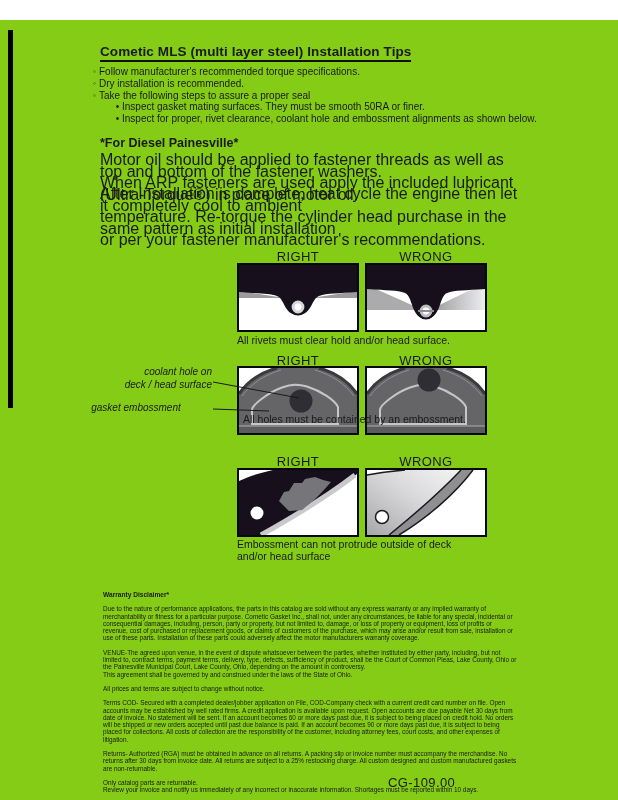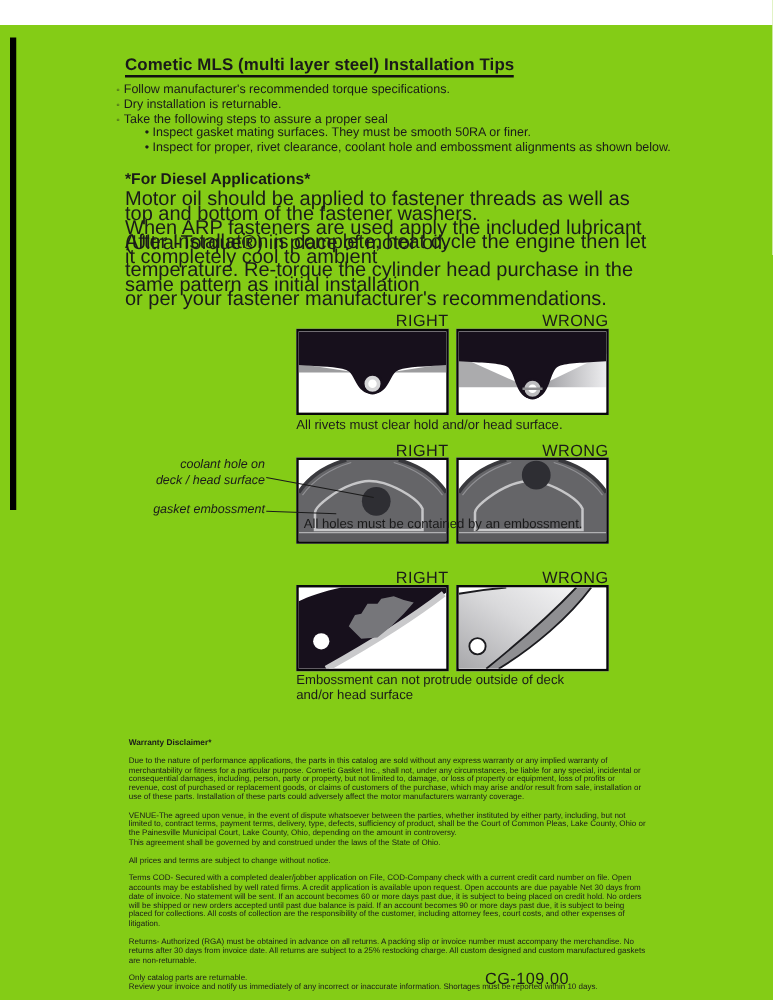--- a/index.html
+++ b/index.html
@@ -17,21 +17,21 @@
   .tip.lvl1 .b { font-size:8px; }
   .tip.sub { padding-left:23px; }
   .tip.sub .b { font-size:10px; }
 
   .diesel-h { position:absolute; left:100px; top:116px; font-size:12.5px; font-weight:700; }
   .para { position:absolute; left:100px; width:424px; font-size:16px; line-height:11.6px; white-space:pre-line; }
   .para.p1 { top:134px; }
   .para.p2 { top:168px; }
   .para.note { top:207px; }
 
-  .dg-h { position:absolute; width:122px; text-align:right; font-size:13px; letter-spacing:0.4px; }
+  .dg-h { position:absolute; width:122px; text-align:center; font-size:13px; letter-spacing:0.4px; }
   .dbox { position:absolute; width:118px; height:65px; border:2px solid #08080a; background:#fff; }
   .dbox svg { display:block; width:118px; height:65px; }
   .cap { position:absolute; font-size:10.5px; line-height:11.8px; white-space:pre-line; }
   .lbl { position:absolute; width:152px; left:60px; text-align:right; font-size:10px;
          line-height:13px; white-space:pre-line;font-style:italic; }
   .leaders { position:absolute; left:100px; top:335px; pointer-events:none; z-index:5; }
 
   .warranty { position:absolute; left:103px; top:571px; width:414px; font-size:6.4px; line-height:7.3px; }
   .warranty h4 { margin:0 0 7px 0; font-size:6.6px; font-weight:700; }
   .warranty p { margin:0 0 7px 0; white-space:pre-line; }
@@ -47,37 +47,37 @@
 
   <div class="title">Cometic MLS (multi layer steel) Installation Tips</div>
 
   <div class="tips">
     <div class="tip lvl1">
       <span class="b">◦</span>
       <span>Follow manufacturer's recommended torque specifications.</span>
     </div>
     <div class="tip lvl1">
       <span class="b">◦</span>
-      <span>Dry installation is returnable.</span>
+      <span>Dry installation is recommended.</span>
     </div>
     <div class="tip lvl1">
       <span class="b">◦</span>
       <span>Take the following steps to assure a proper seal</span>
     </div>
     <div class="tip sub">
       <span class="b">•</span>
       <span>Inspect gasket mating surfaces.  They must be smooth 50RA or finer.</span>
     </div>
     <div class="tip sub">
       <span class="b">•</span>
       <span>Inspect for proper, rivet clearance, coolant hole and embossment alignments as shown below.</span>
     </div>
   </div>
 
-  <div class="diesel-h">*For Diesel Applications*</div>
+  <div class="diesel-h">*For Diesel Painesville*</div>
   <div class="para p1">Motor oil should be applied to fastener threads as well as top and bottom of the fastener washers.
 When ARP fasteners are used apply the included lubricant (Ultra-Torque®) in place of motor oil.</div>
   <div class="para p2">After Installation is complete, heat cycle the engine then let it completely cool to ambient
 temperature. Re-torque the cylinder head purchase in the same pattern as initial installation
 or per your fastener manufacturer's recommendations.</div>
 
   <div class="dg-h" style="left:237px; top:229px;">RIGHT</div>
   <div class="dg-h" style="left:365px; top:229px;">WRONG</div>
 
   <div class="dbox" style="left:237px; top:243px;">
@@ -110,21 +110,21 @@
     </svg>
   </div>
 
   <div class="cap" style="left:237px; top:315px;">All rivets must clear hold and/or head surface.</div>
 
   <div class="dg-h" style="left:237px; top:333px;">RIGHT</div>
   <div class="dg-h" style="left:365px; top:333px;">WRONG</div>
 
   <div class="lbl" style="top:345px;">coolant hole on
 deck / head surface</div>
-  <div class="lbl" style="top:381px;">gasket embossment</div>
+  <div class="lbl" style="top:381px;text-align:center;">gasket embossment</div>
 
   <svg class="leaders" width="270" height="90" viewBox="0 0 270 90">
     <line x1="113" y1="27" x2="199" y2="43" stroke="#1a1a1a" stroke-width="1"></line>
     <line x1="113" y1="54" x2="169" y2="56" stroke="#1a1a1a" stroke-width="1"></line>
   </svg>
 
   <div class="dbox" style="left:237px; top:346px;">
     <svg viewBox="0 0 118 65" preserveAspectRatio="none">
       <rect x="0" y="0" width="118" height="65" fill="#656568"></rect>
       <rect x="0" y="58" width="118" height="7" fill="#5b5b5e"></rect>

